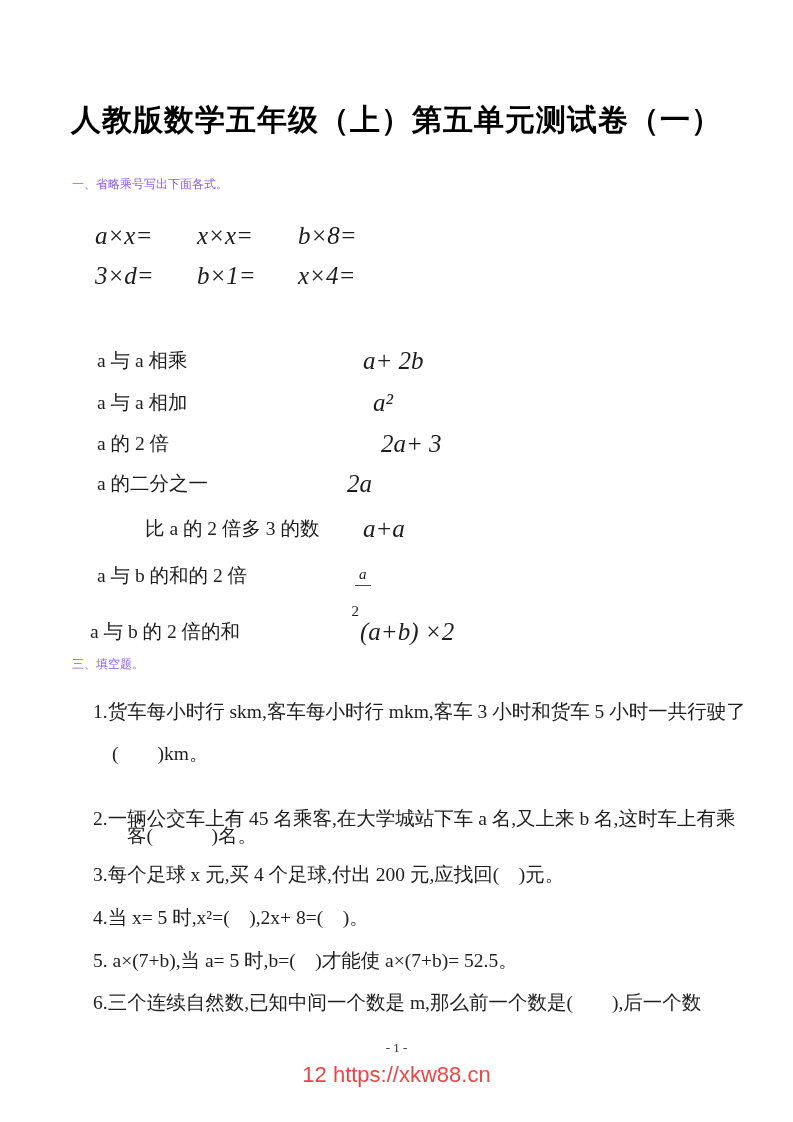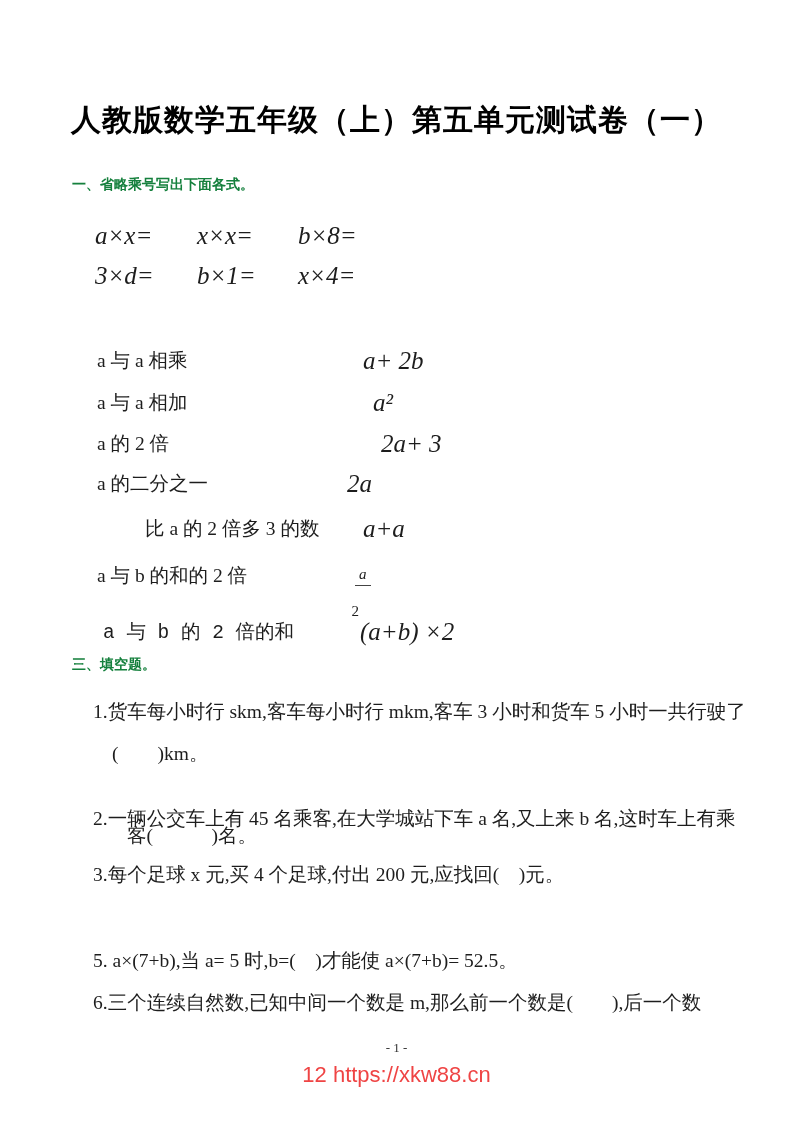--- a/index.html
+++ b/index.html
@@ -7,22 +7,22 @@
     position:relative; width:793px; height:1122px; background:#ffffff;
     font-family:"Liberation Serif", serif; color:#1d1d1d; overflow:hidden;
   }
   .abs { position:absolute; white-space:pre; }
   .title {
     left:0; top:100px; width:793px; text-align:center;
     font-family:"Liberation Sans", sans-serif; font-weight:bold;
     font-size:30px; letter-spacing:1px; color:#000;
   }
   .h {
-    font-family:"Liberation Sans", sans-serif; font-weight:bold;
-    font-size:14px; color:#15803d;
+    font-family:"Liberation Sans", sans-serif; font-weight:normal;
+    font-size:12px; color:#8b5cf6;
   }
   .expr { font-style:italic; font-size:25px; }
   .body-line { font-size:19.5px; }
   .frac { text-align:center; font-size:15px; font-style:italic; line-height:1; }
   .frac-num { display:inline-block; border-bottom:1.5px solid #444; padding:0 4px 3px; }
   .frac-den { display:block; padding-top:3px; font-style:normal; }
   .pageno { left:0; top:1040px; width:793px; text-align:center; font-size:13px; color:#333; }
   .watermark {
     left:0; top:1062px; width:793px; text-align:center;
     font-family:"Liberation Sans", sans-serif; font-size:22px; color:#ef4444;
@@ -43,39 +43,40 @@
   <div class="abs expr" style="left:197px; top:262px;">b×1=</div>
   <div class="abs expr" style="left:298px; top:262px;">x×4=</div>
 
 
   <div class="abs body-line" style="left:97px; top:347px;">a 与 a 相乘</div>
   <div class="abs body-line" style="left:97px; top:389px;">a 与 a 相加</div>
   <div class="abs body-line" style="left:97px; top:430px;">a 的 2 倍</div>
   <div class="abs body-line" style="left:97px; top:470px;">a 的二分之一</div>
   <div class="abs body-line" style="left:97px; top:515px;margin-left:48px;">比 a 的 2 倍多 3 的数</div>
   <div class="abs body-line" style="left:97px; top:562px;">a 与 b 的和的 2 倍</div>
-  <div class="abs body-line" style="left:103px; top:618px;font-family:Liberation Mono, monospace;">a 与 b 的 2 倍的和</div>
+  <div class="abs body-line" style="left:90px; top:618px;">a 与 b 的 2 倍的和</div>
 
   <div class="abs expr" style="left:363px; top:347px;">a+ 2b</div>
   <div class="abs expr" style="left:373px; top:389px;">a²</div>
   <div class="abs expr" style="left:381px; top:430px;">2a+ 3</div>
   <div class="abs expr" style="left:347px; top:470px;">2a</div>
   <div class="abs expr" style="left:363px; top:515px;">a+a</div>
   <div class="abs frac" style="left:340px; top:552px;">
     <span class="frac-num">a</span>
     <span class="frac-den">2</span>
   </div>
   <div class="abs expr" style="left:360px; top:618px;text-align:right;">(a+b) ×2</div>
 
   <div class="abs h" style="left:72px; top:656px;">三、填空题。</div>
 
   <div class="abs body-line" style="left:93px;  top:698px;">1.货车每小时行 skm,客车每小时行 mkm,客车 3 小时和货车 5 小时一共行驶了</div>
   <div class="abs body-line" style="left:112px; top:740px;">(　　)km。</div>
   <div class="abs body-line" style="left:93px;  top:805px;">2.一辆公交车上有 45 名乘客,在大学城站下车 a 名,又上来 b 名,这时车上有乘</div>
   <div class="abs body-line" style="left:127px; top:822px;">客(　　　)名。</div>
   <div class="abs body-line" style="left:93px;  top:861px;">3.每个足球 x 元,买 4 个足球,付出 200 元,应找回(　)元。</div>
+  <div class="abs body-line" style="left:93px;  top:904px;">4.当 x= 5 时,x²=(　),2x+ 8=(　)。</div>
   <div class="abs body-line" style="left:93px;  top:947px;">5. a×(7+b),当 a= 5 时,b=(　)才能使 a×(7+b)= 52.5。</div>
   <div class="abs body-line" style="left:93px;  top:989px;">6.三个连续自然数,已知中间一个数是 m,那么前一个数是(　　),后一个数</div>
 
   <div class="abs pageno">- 1 -</div>
   <div class="abs watermark">12 https://xkw88.cn</div>
 
 </div>
 
 </body></html>

